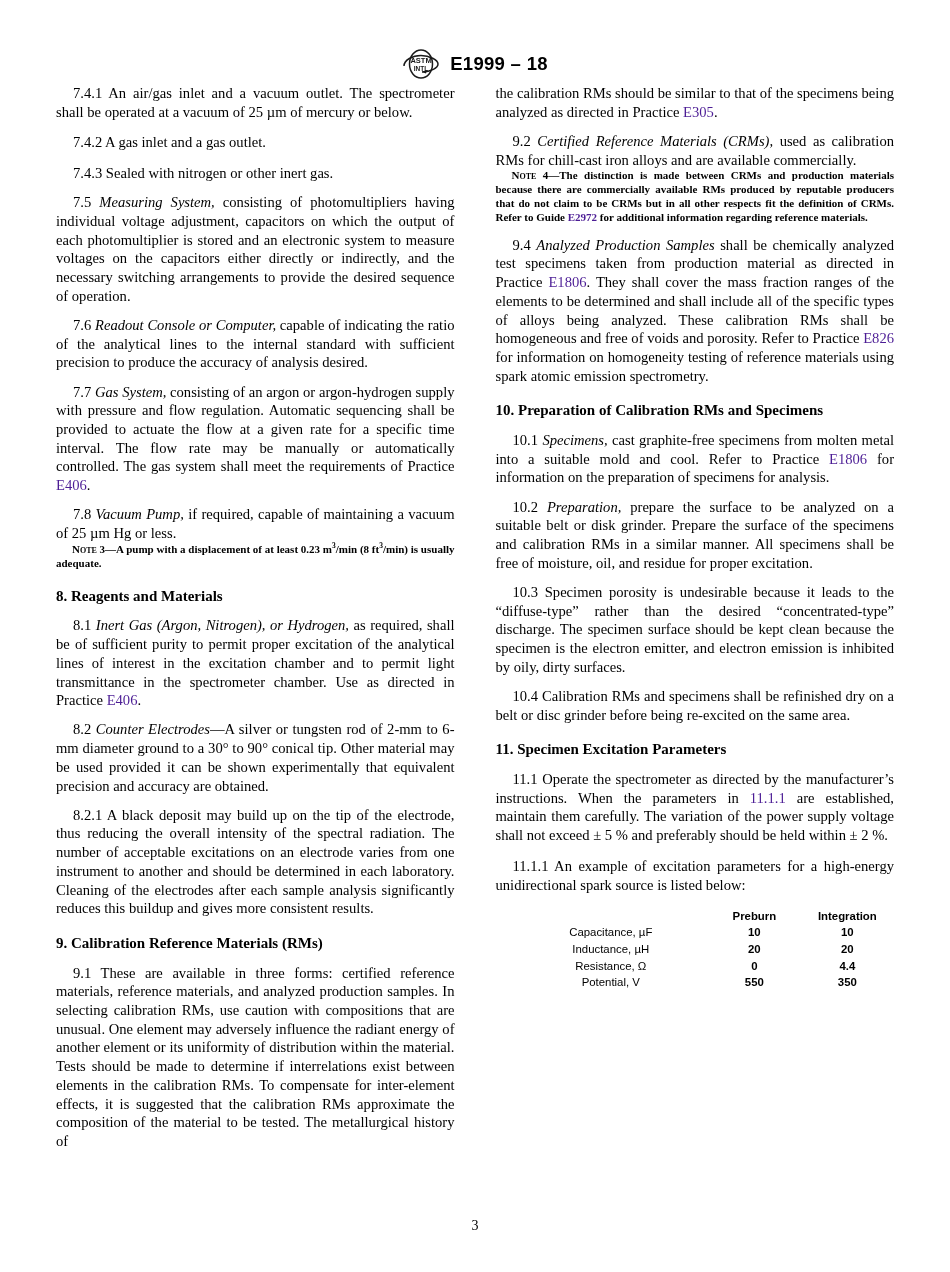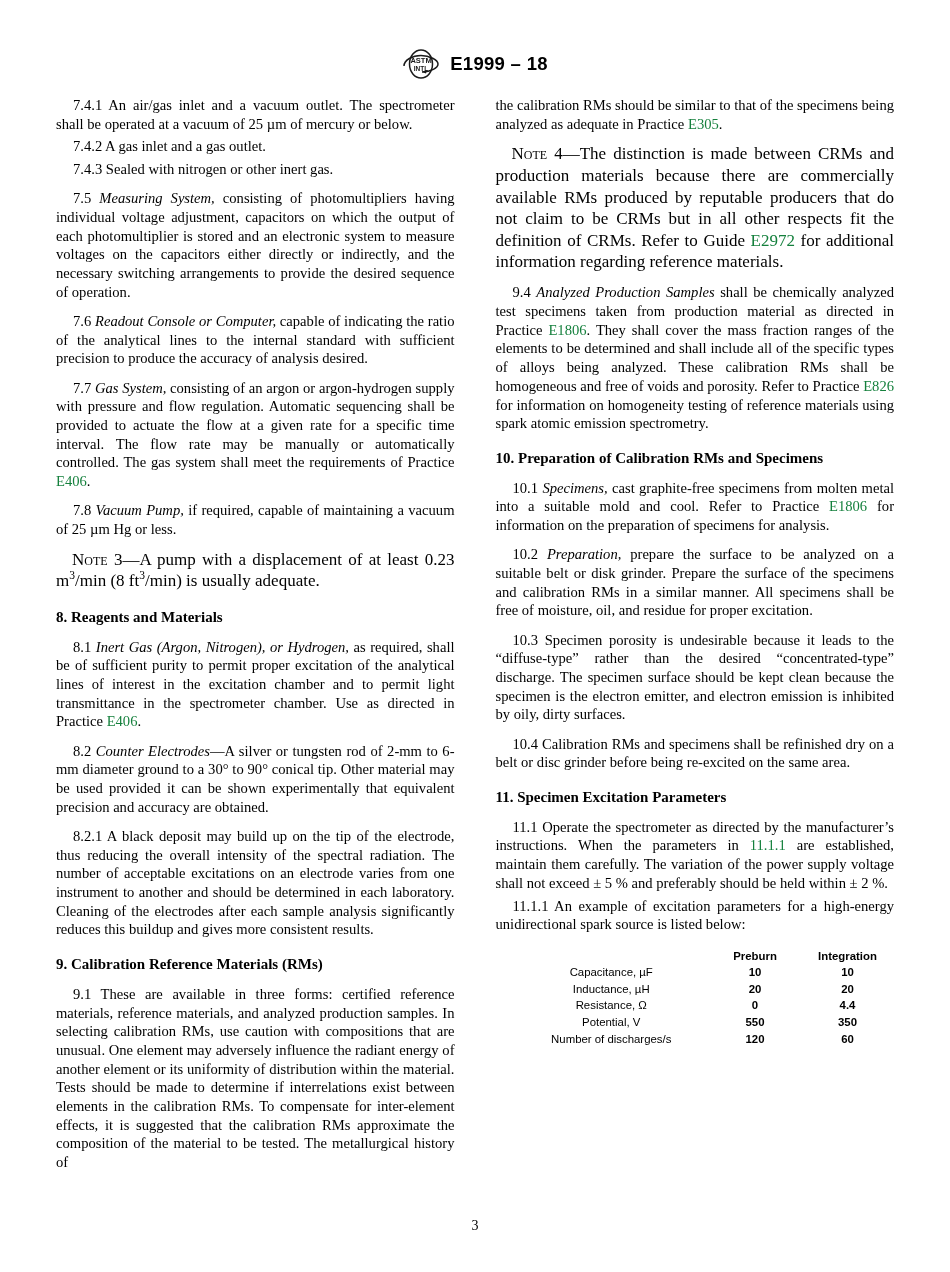--- a/index.html
+++ b/index.html
@@ -40,21 +40,21 @@
     font-family: "Liberation Sans", "DejaVu Sans", sans-serif;
     font-size: 18.5px;
     font-weight: bold;
     letter-spacing: 0.3px;
     white-space: nowrap;
   }
 
   
   .columns {
     position: absolute;
-    top: 96px;
+    top: 84px;
     left: 56px;
     width: 838px;
     display: flex;
     gap: 41px;
   }
   .col {
     width: 406px;
   }
 
   
@@ -69,27 +69,27 @@
   p.body {
     text-indent: 17px;
   }
   p.cont {
     text-indent: 0;
   }
   p.spaced {
     margin-top: 10.5px;
   }
   p.tight {
-    margin-top: 4px;
+    margin-top: 12px;
   }
   .it {
     font-style: italic;
   }
   .lnk {
-    color: #15803d;
+    color: #4c1d95;
   }
   sup {
     font-size: 0.68em;
     line-height: 0;
     vertical-align: super;
   }
 
   h3.sect {
     margin: 0;
     font-size: 15px;
@@ -97,25 +97,25 @@
     line-height: 1.28;
     text-align: left;
   }
   h3.sect.gap {
     margin-top: 16px;
     margin-bottom: 3px;
   }
 
   
   p.note {
-    font-size: 17px;
+    font-size: 11px;
     line-height: 1.27;
     text-indent: 16px;
     text-align: justify;
-    margin-top: 10px;
+    font-weight: bold;
   }
   .sc {
     font-variant: small-caps;
   }
 
   
   .param-table {
     margin-top: 14px;
     margin-left: 18px;
     border-collapse: collapse;
@@ -199,22 +199,23 @@
       <p class="body spaced">8.2.1  A black deposit may build up on the tip of the electrode, thus reducing the overall intensity of the spectral radiation. The number of acceptable excitations on an electrode varies from one instrument to another and should be determined in each laboratory. Cleaning of the electrodes after each sample analysis significantly reduces this buildup and gives more consistent results.</p>
 
       <h3 class="sect gap">9.  Calibration Reference Materials (RMs)</h3>
 
       <p class="body spaced">9.1  These are available in three forms: certified reference materials, reference materials, and analyzed production samples. In selecting calibration RMs, use caution with compositions that are unusual. One element may adversely influence the radiant energy of another element or its uniformity of distribution within the material. Tests should be made to determine if interrelations exist between elements in the calibration RMs. To compensate for inter-element effects, it is suggested that the calibration RMs approximate the composition of the material to be tested. The metallurgical history of</p>
 
     </div>
 
     <div class="col">
 
-      <p class="cont"><span>the calibration RMs should be similar to that of the specimens being analyzed as adequate in Practice </span><span class="lnk">E305</span><span>.</span></p>
-
+      <p class="cont"><span>the calibration RMs should be similar to that of the specimens being analyzed as directed in Practice </span><span class="lnk">E305</span><span>.</span></p>
+
+      <p class="body spaced"><span>9.2 </span><span class="it">Certified Reference Materials (CRMs),</span><span> used as calibration RMs for chill-cast iron alloys and are available commercially.</span></p>
 
 
       <p class="note"><span class="sc">Note</span><span> 4—The distinction is made between CRMs and production materials because there are commercially available RMs produced by reputable producers that do not claim to be CRMs but in all other respects fit the definition of CRMs. Refer to Guide </span><span class="lnk">E2972</span><span> for additional information regarding reference materials.</span></p>
 
       <p class="body spaced"><span>9.4 </span><span class="it">Analyzed Production Samples</span><span> shall be chemically analyzed test specimens taken from production material as directed in Practice </span><span class="lnk">E1806</span><span>. They shall cover the mass fraction ranges of the elements to be determined and shall include all of the specific types of alloys being analyzed. These calibration RMs shall be homogeneous and free of voids and porosity. Refer to Practice </span><span class="lnk">E826</span><span> for information on homogeneity testing of reference materials using spark atomic emission spectrometry.</span></p>
 
       <h3 class="sect gap">10.  Preparation of Calibration RMs and Specimens</h3>
 
       <p class="body spaced"><span>10.1 </span><span class="it">Specimens,</span><span> cast graphite-free specimens from molten metal into a suitable mold and cool. Refer to Practice </span><span class="lnk">E1806</span><span> for information on the preparation of specimens for analysis.</span></p>
 
@@ -252,25 +253,20 @@
           <tr>
             <td class="lbl">Resistance, Ω</td>
             <td class="num">0</td>
             <td class="num">4.4</td>
           </tr>
           <tr>
             <td class="lbl">Potential, V</td>
             <td class="num">550</td>
             <td class="num">350</td>
           </tr>
-          <tr>
-            <td class="lbl">Number of discharges/s</td>
-            <td class="num">120</td>
-            <td class="num">60</td>
-          </tr>
         </tbody>
       </table>
 
     </div>
   </div>
 
   <div class="page-number">3</div>
 
 </div>
 

